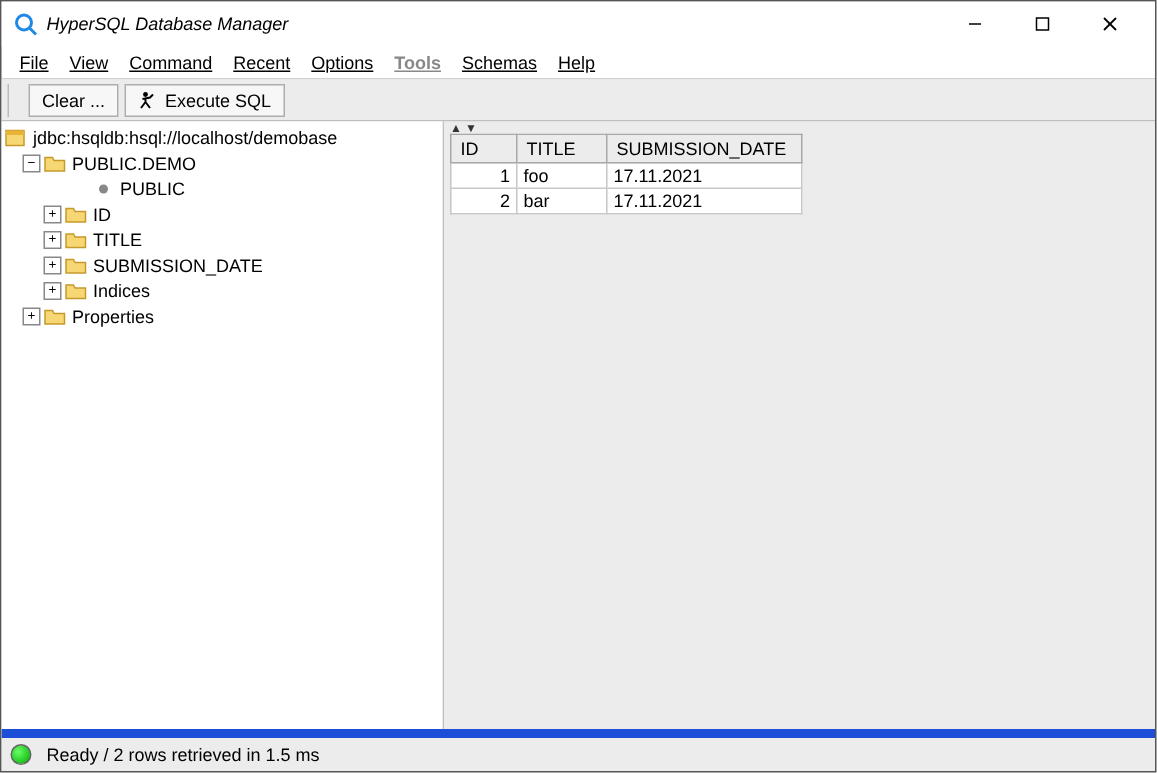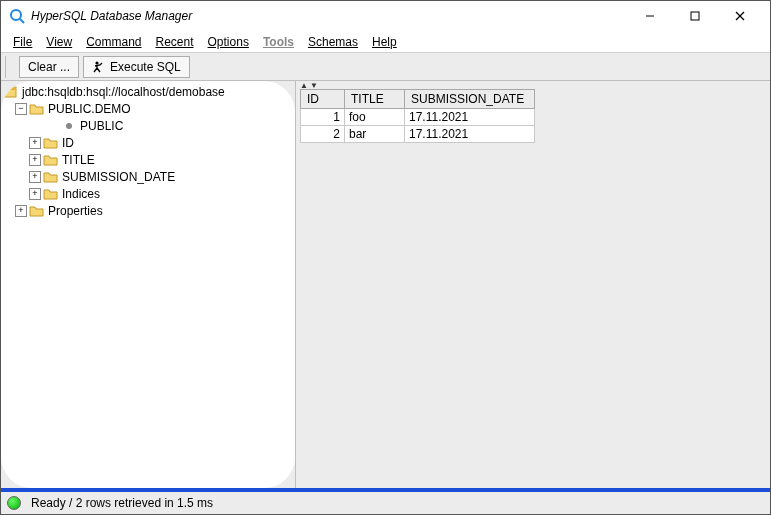--- a/index.html
+++ b/index.html
@@ -12,41 +12,41 @@
 .menubar { height: 22px; display: flex; align-items: center; padding: 0 6px; gap: 2px; border-bottom: 1px solid #d0d0d0; }
 .menuitem { padding: 2px 6px; font-size: 12px; }
 .menuitem.disabled { color: #888; font-weight: bold; }
 .menuitem.bold { font-weight: 400; }
 .menuitem .mn { text-decoration: underline; }
 .toolbar { height: 28px; background: #ececec; border-bottom: 1px solid #bfbfbf; display: flex; align-items: center; padding: 2px 4px; gap: 4px; }
 .tbsep { width: 8px; height: 22px; border-left: 1px solid #bbb; margin-right: 2px; }
 .tbtn { background: #f7f7f7; border: 1px solid #adadad; padding: 2px 8px; font-size: 12px; display: flex; align-items: center; gap: 4px; height: 22px; }
 .mainarea { flex: 1; display: flex; min-height: 0; }
 .leftpane { width: 295px; background: #ececec; border-right: 1px solid #bfbfbf; display: flex; flex-direction: column; }
-.tree { flex: 1; background: #fff; margin: 0; overflow: auto; font-size: 12px; padding: 2px 0; border-radius: 31px; }
+.tree { flex: 1; background: #fff; margin: 0; overflow: auto; font-size: 12px; padding: 2px 0; }
 .treerow { display: flex; align-items: center; height: 17px; white-space: nowrap; }
 .toggle { width: 12px; height: 12px; display: inline-flex; align-items: center; justify-content: center; margin-right: 2px; }
 .toggle.box { border: 1px solid #888; font-size: 9px; line-height: 1; }
 .ticon { width: 16px; height: 16px; margin-right: 3px; display: inline-flex; }
 .tlabel { }
 .rightpane { flex: 1; display: flex; flex-direction: column; background: #ececec; }
 .sqlpane { height: 98px; border: 1px solid #888; margin: 2px; background: #fff; position: relative; display: flex; }
 .sqltext { flex: 1; padding: 2px; font-family: "Segoe UI", sans-serif; font-size: 12px; }
 .sqltext .sel { background: #0a5fd6; color: #fff; padding: 0 1px; }
 .scrollbar { width: 16px; background: #f0f0f0; border-left: 1px solid #ccc; position: relative; }
 .scrollbar .btn { height: 16px; border: 1px solid #c8c8c8; background: #f0f0f0; display: flex; align-items: center; justify-content: center; font-size: 8px; color: #555; }
 .scrollbar .thumb { position: absolute; top: 16px; left: 0; right: 0; height: 40px; background: #cfcfcf; border: 1px solid #b0b0b0; }
 .splitrow { height: 8px; display: flex; align-items: center; padding-left: 4px; gap: 2px; }
 .splitrow span { font-size: 8px; color: #333; }
 .resultpane { flex: 1; margin: 0 2px 2px 2px; background: #ececec; overflow: auto; }
 table.results { border-collapse: collapse; background: #ececec; font-size: 12px; margin-left: 2px; }
 table.results th { background: #ececec; border: 1px solid #a8a8a8; padding: 2px 6px; text-align: left; font-weight: 400; height: 18px; }
 table.results td { background: #fff; border: 1px solid #c8c8c8; padding: 1px 4px; height: 17px; }
 table.results td.num { text-align: right; }
-.statusbar { height: 22px; background: #ececec; border-top: 4px solid #1d4ed8; display: flex; align-items: center; padding: 11px 6px; gap: 10px; font-size: 12px; }
+.statusbar { height: 22px; background: #ececec; border-top: 6px solid #1d4ed8; display: flex; align-items: center; padding: 11px 6px; gap: 10px; font-size: 12px; }
 .status-light { width: 14px; height: 14px; border-radius: 50%; background: radial-gradient(circle at 35% 35%, #6f6, #0a0); border: 1px solid #666; }
 svg { display: block; }
 </style>
 </head>
 <body>
 
 <div class="titlebar">
   <span class="app-icon">
     <svg width="16" height="16" viewBox="0 0 16 16">
         <circle cx="7" cy="7" r="5" fill="none" stroke="#1e88e5" stroke-width="2"></circle>

